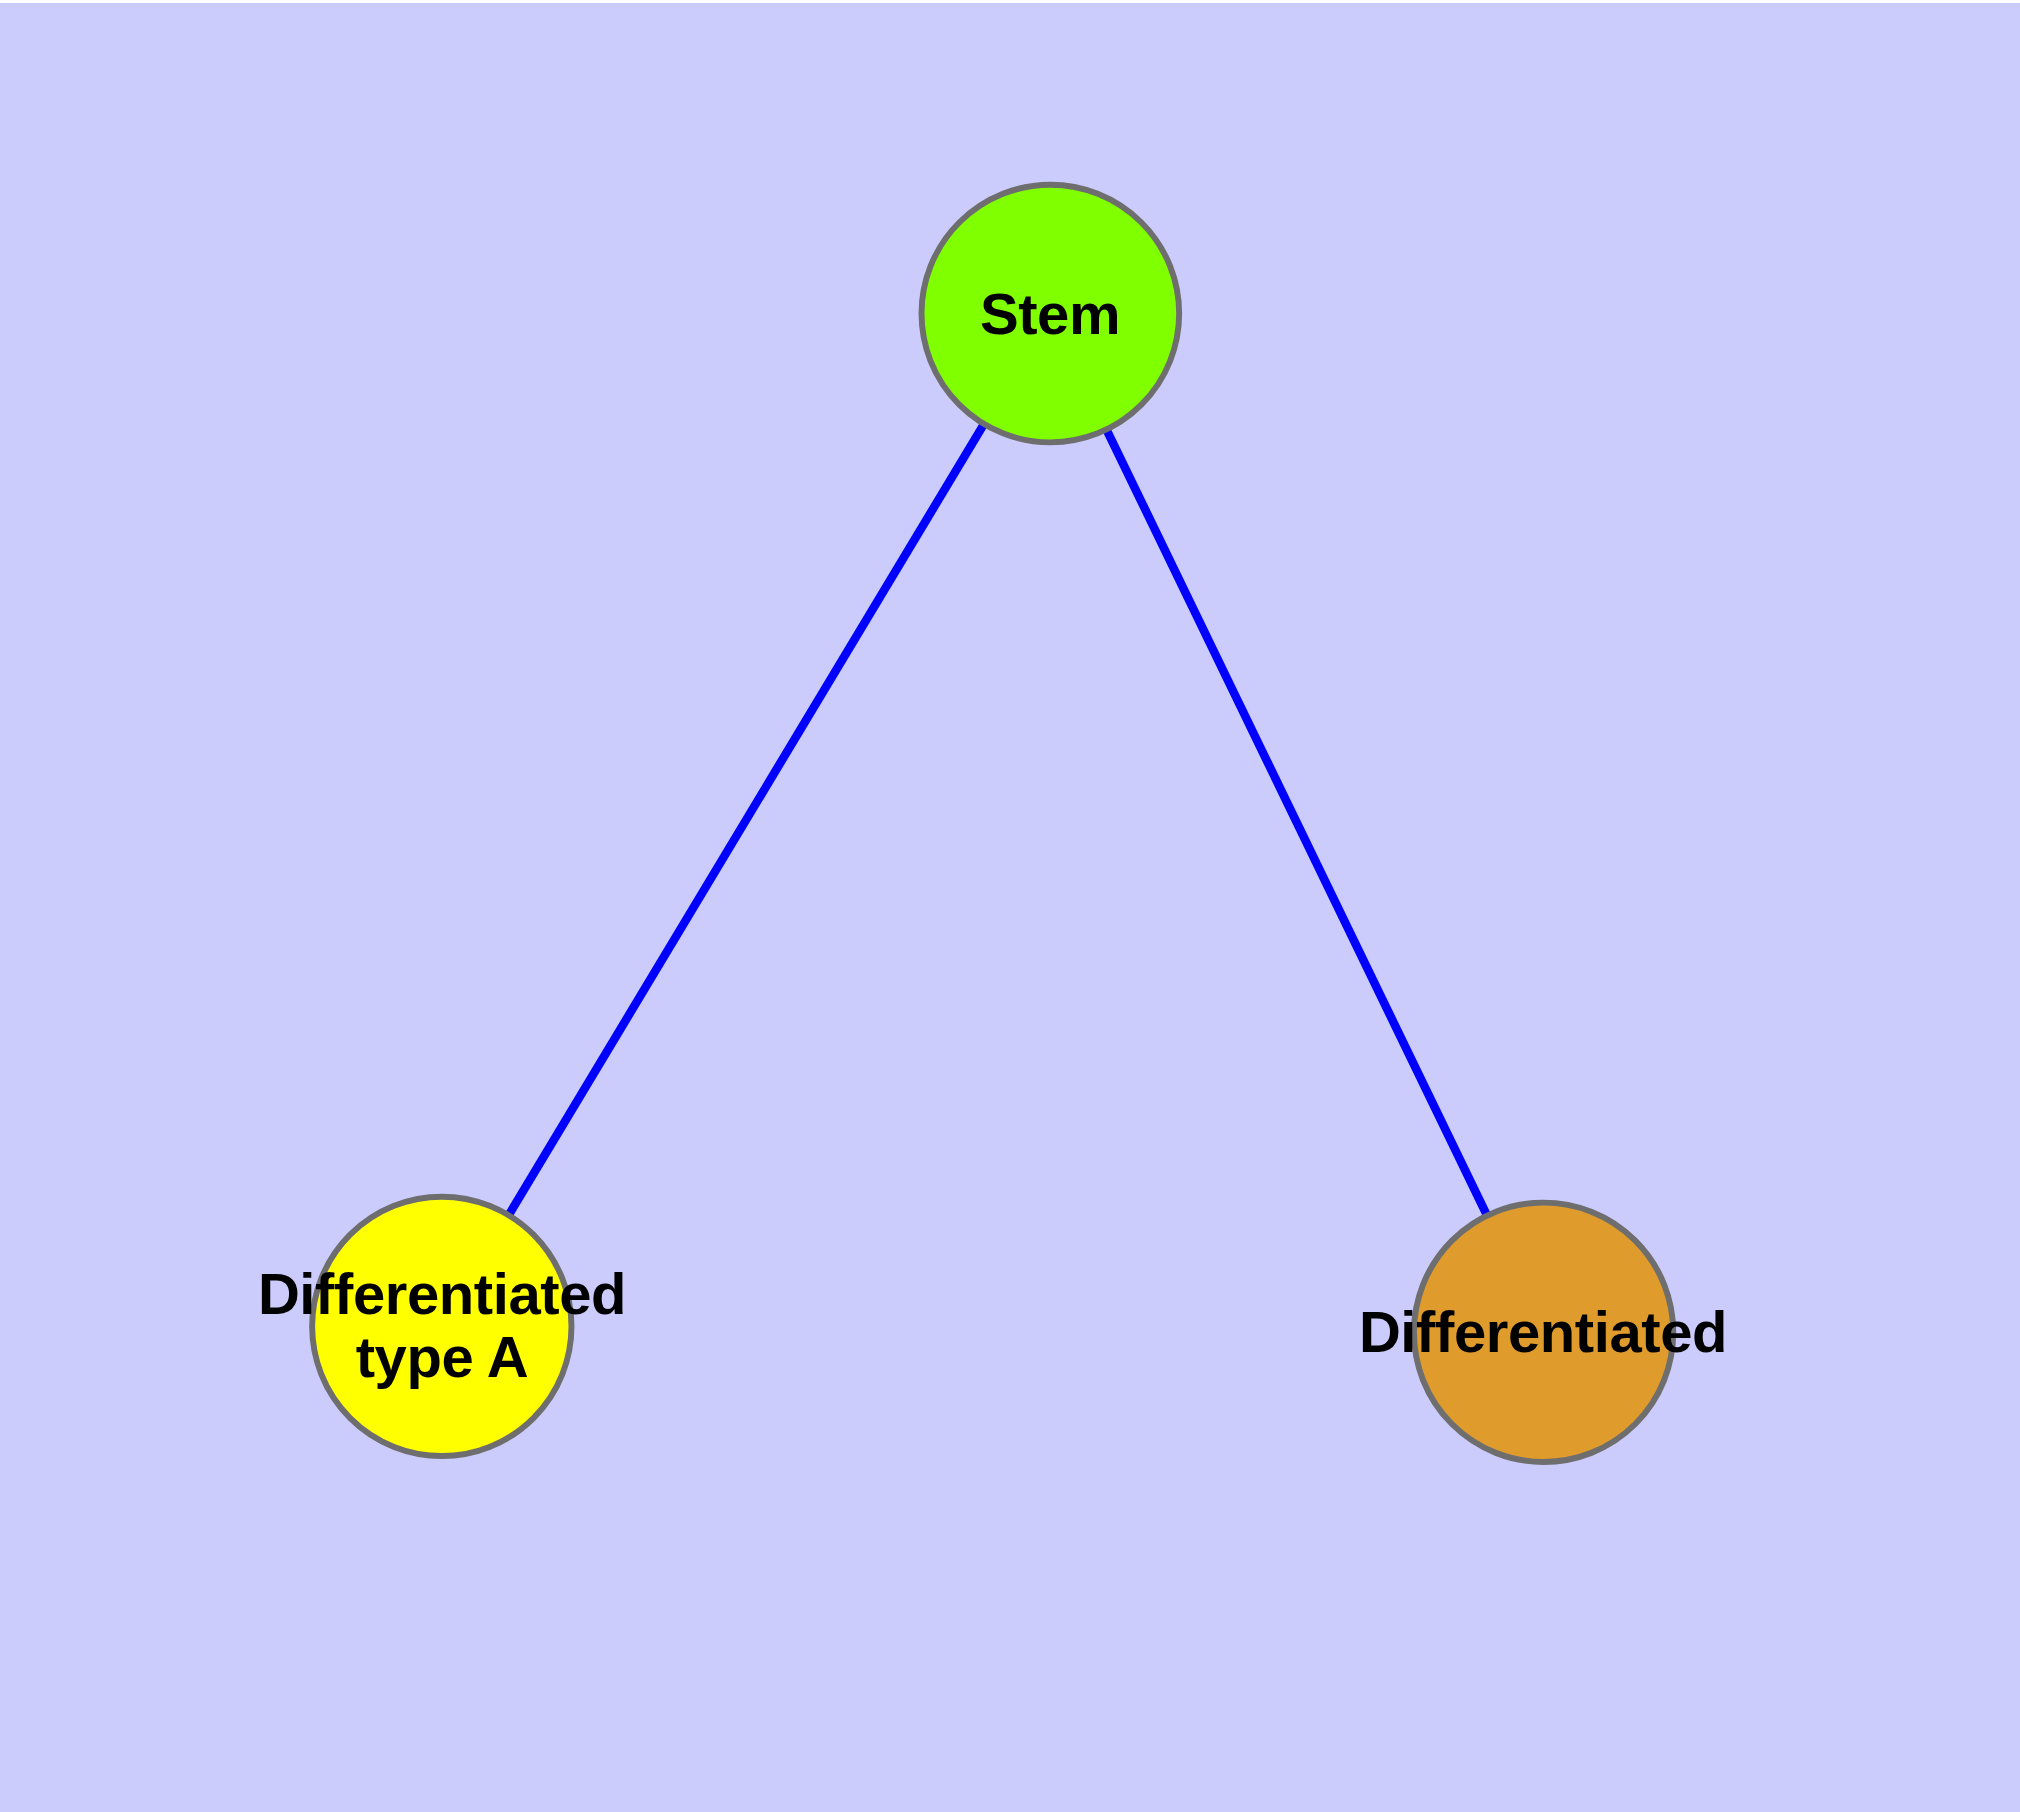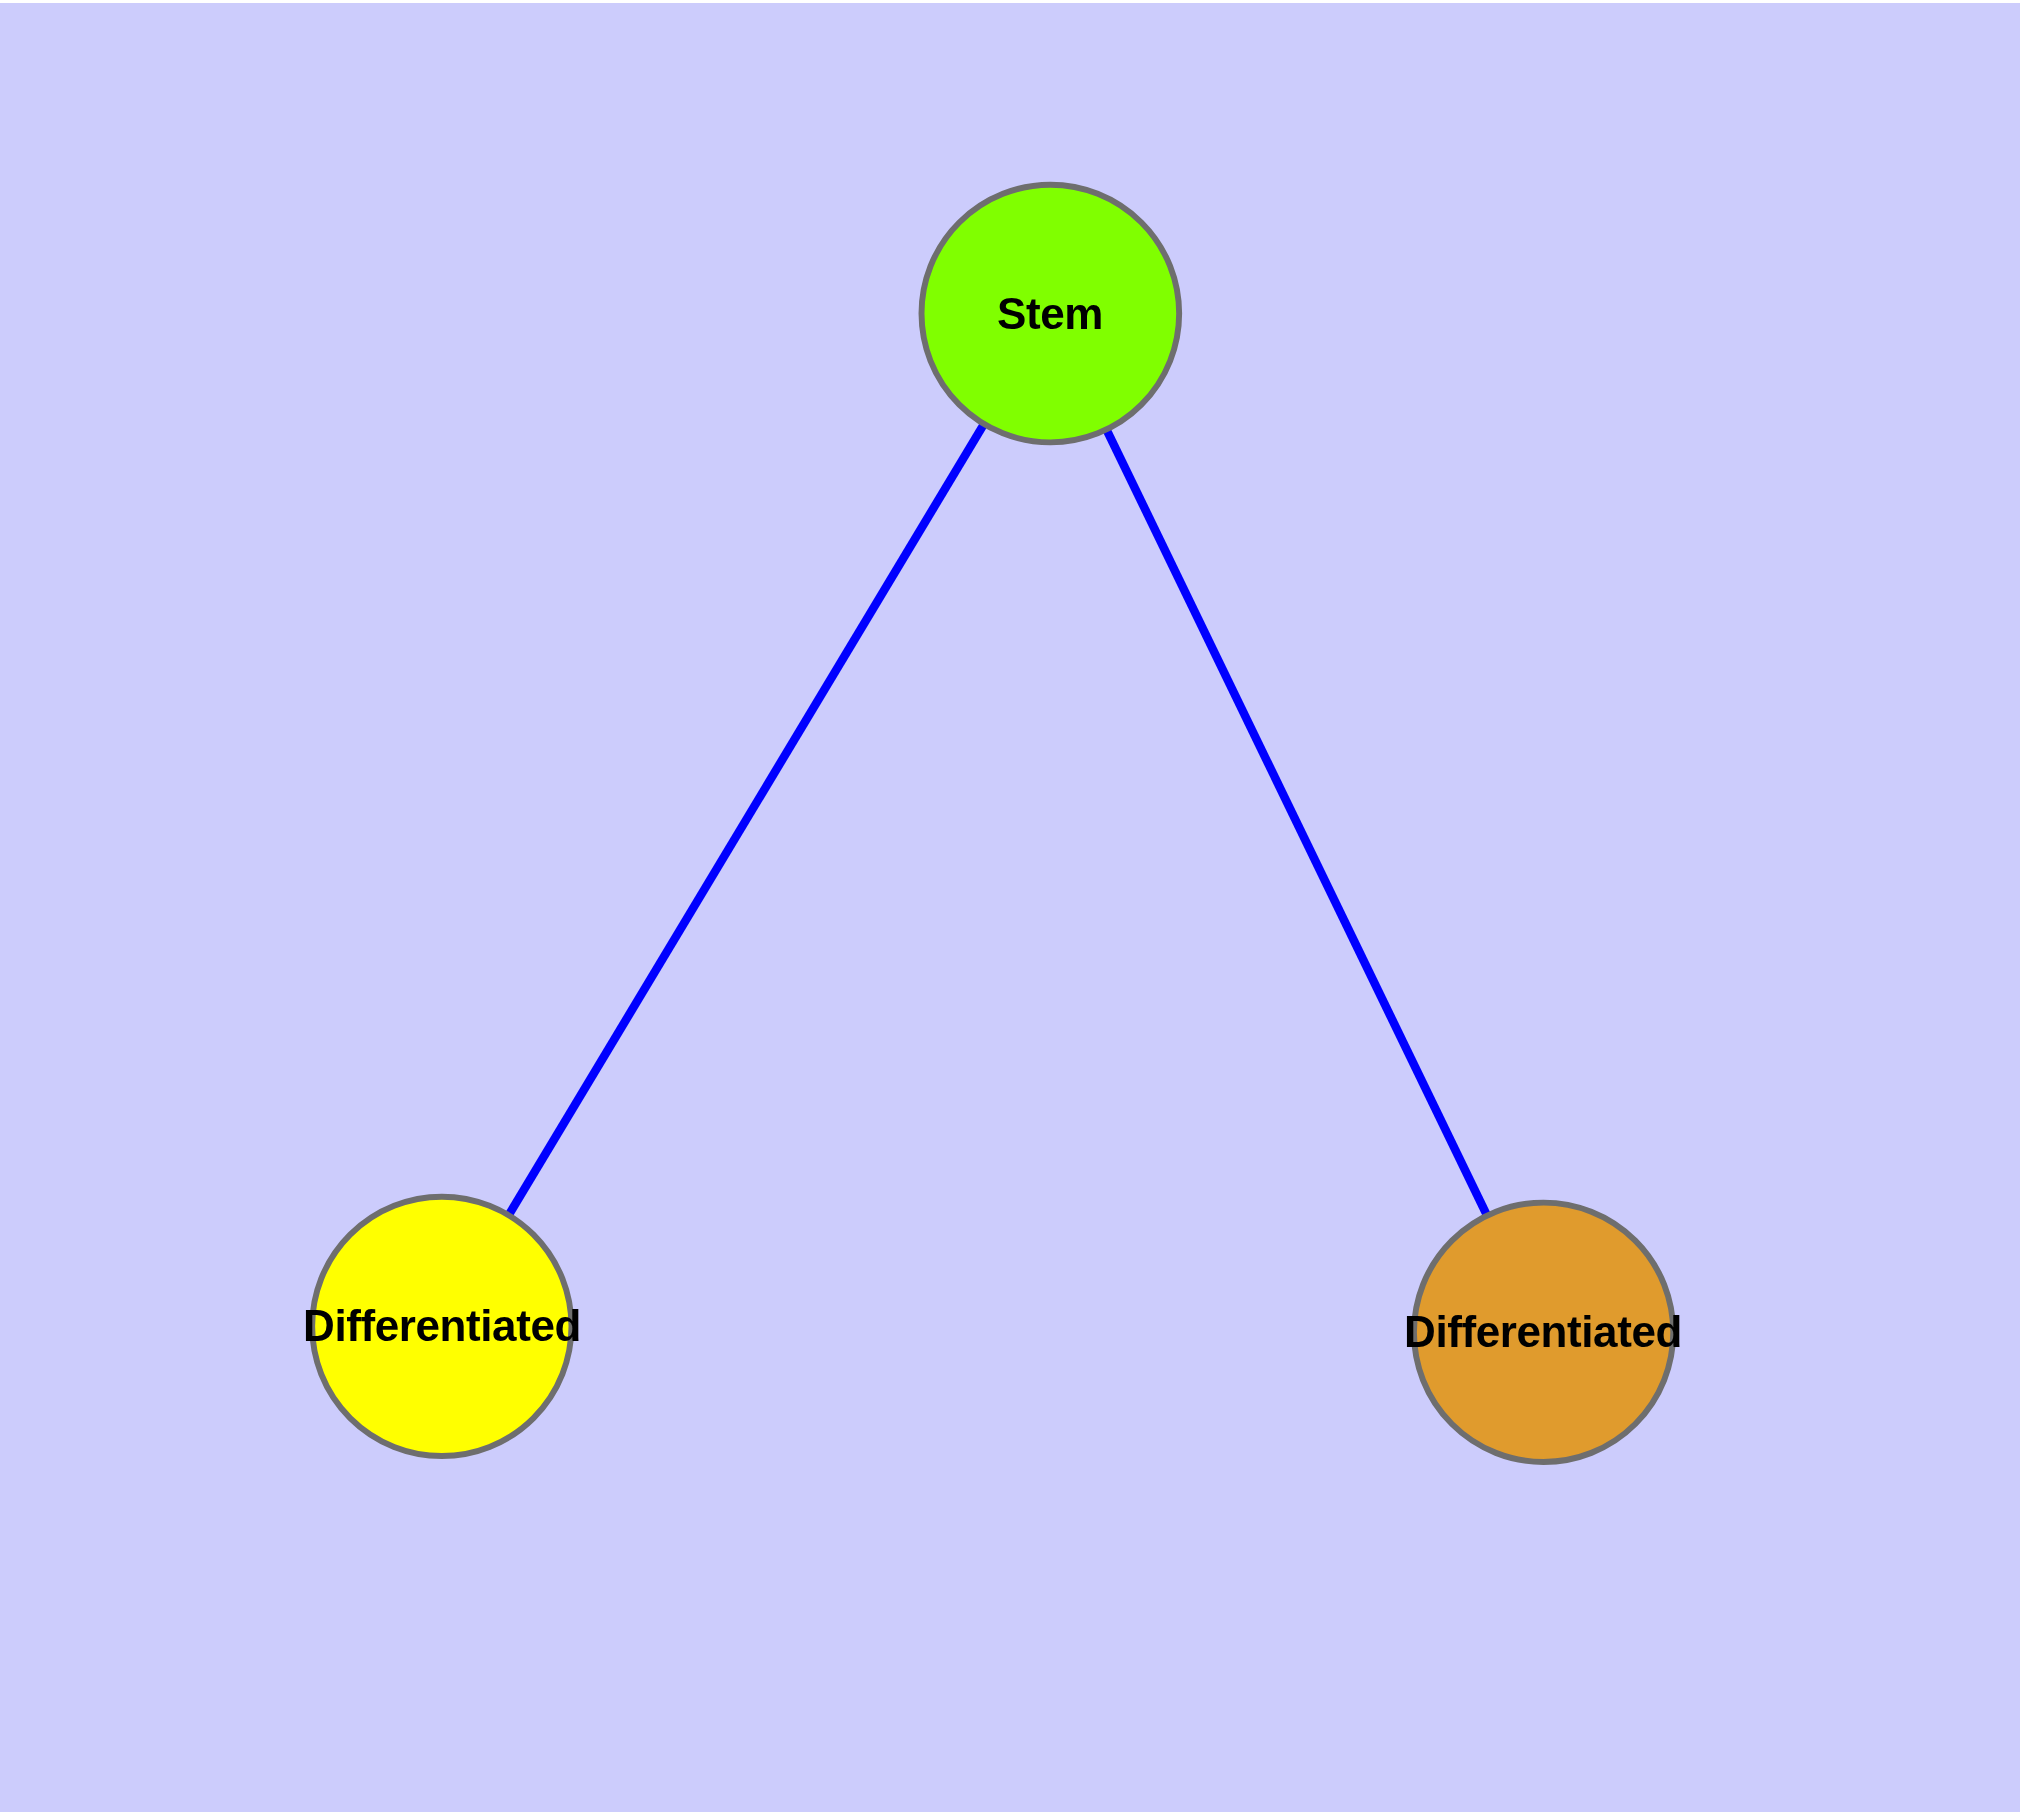--- a/index.html
+++ b/index.html
@@ -28,21 +28,21 @@
     position: absolute;
     left: 0;
     top: 0;
     width: 2021px;
     height: 1812px;
   }
   .node-label {
     position: absolute;
     color: #000000;
     font-weight: bold;
-    font-size: 44px;
+    font-size: 58px;
     line-height: 1.08;
     text-align: center;
     white-space: pre;
     letter-spacing: -0.4px;
     transform: translate(-50%, -50%);
     pointer-events: none;
     -webkit-font-smoothing: antialiased;
   }
 </style>
 </head>
@@ -61,18 +61,18 @@
     <g id="nodes-layer">
         <circle cx="1239" cy="370" r="152" fill="#80ff00" stroke="#6e6e6e" stroke-width="7"></circle>
         <circle cx="521" cy="1565" r="153" fill="#ffff00" stroke="#6e6e6e" stroke-width="7"></circle>
         <circle cx="1821" cy="1572" r="153" fill="#e09b2d" stroke="#6e6e6e" stroke-width="7"></circle>
       </g>
 
   </svg>
 
   <div id="labels-layer">
       <div class="node-label" style="left: 1050px; top: 314px;"><span>Stem</span></div>
-      <div class="node-label" style="left: 442px; top: 1326px;"><span>Differentiated</span><br></div>
+      <div class="node-label" style="left: 442px; top: 1326px;"><span>Differentiated</span><br><span>type A</span></div>
       <div class="node-label" style="left: 1543px; top: 1332px;"><span>Differentiated</span><br></div>
     </div>
 
 </div>
 
 
 </body></html>

